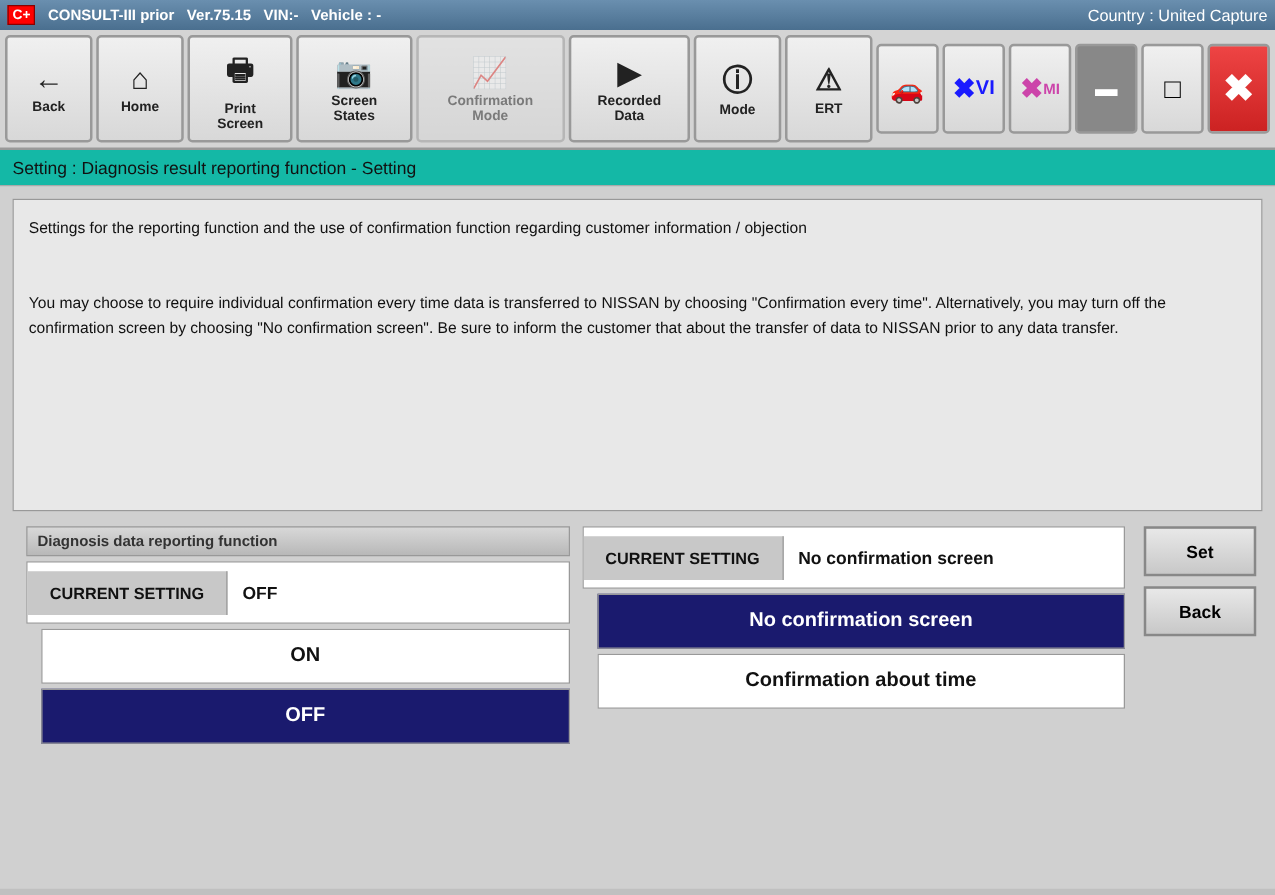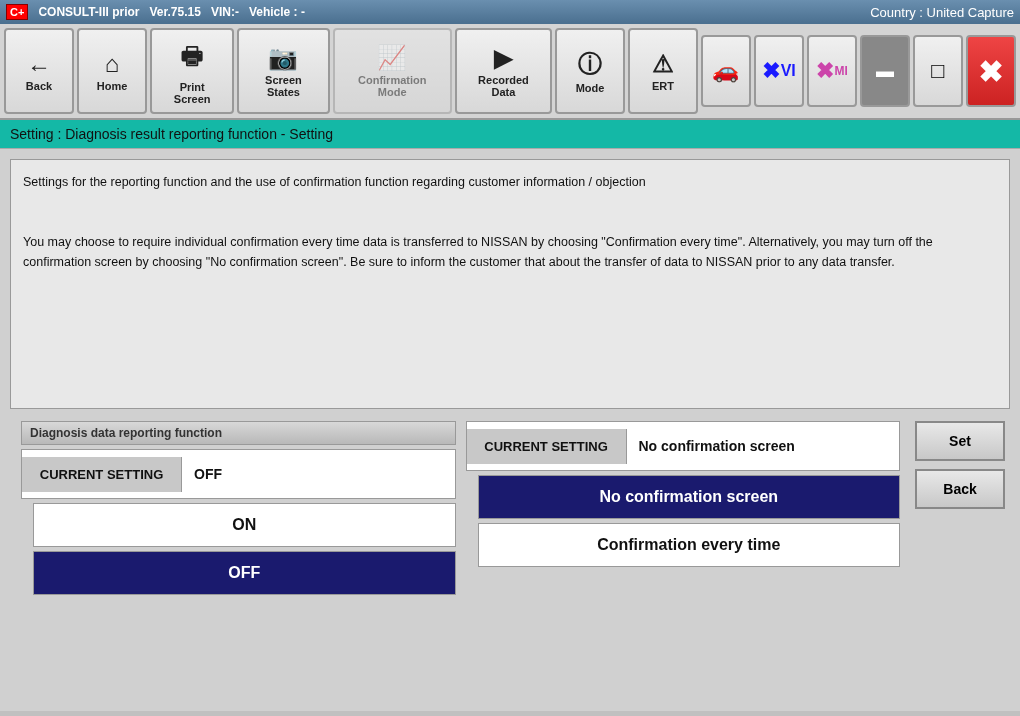--- a/index.html
+++ b/index.html
@@ -353,21 +353,21 @@
           </div>
           <div class="current-value">
             <span>No confirmation screen</span>
           </div>
         </div>
         <div class="option-btn">
           <div class="opt-btn active">
             <span>No confirmation screen</span>
           </div>
           <div class="opt-btn white">
-            <span>Confirmation every time</span>
+            <span>Confirmation about time</span>
           </div>
         </div>
       </div>
 
     </div>
 
     <div class="right-actions">
       <div class="set-btn">
         <span>Set</span>
       </div>

